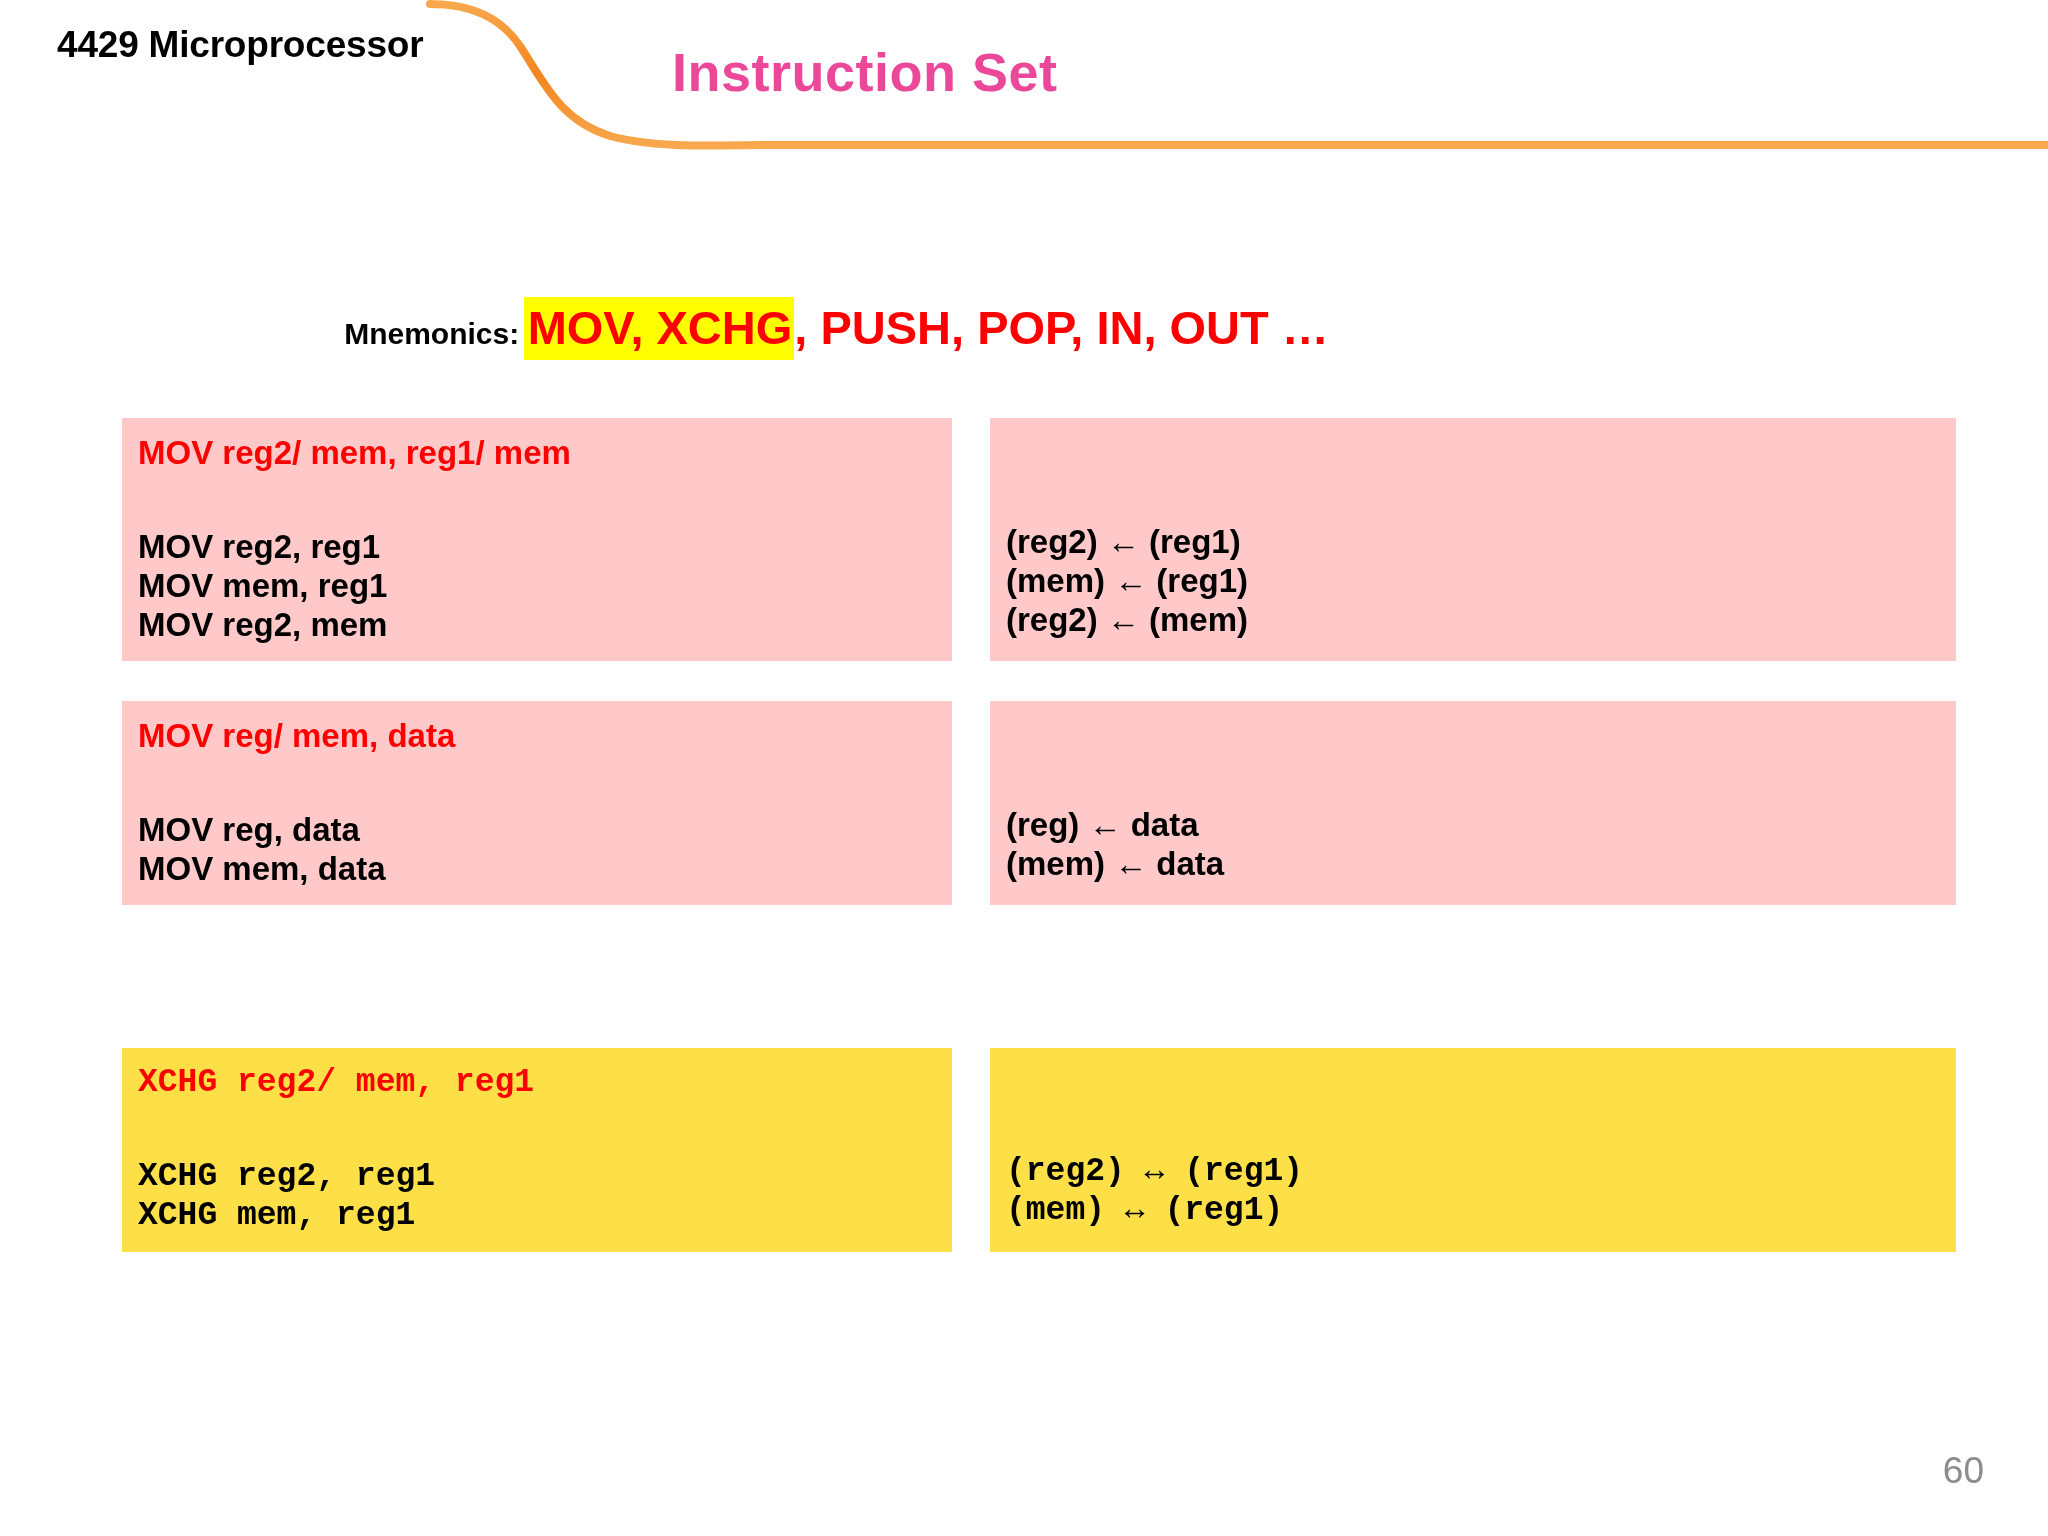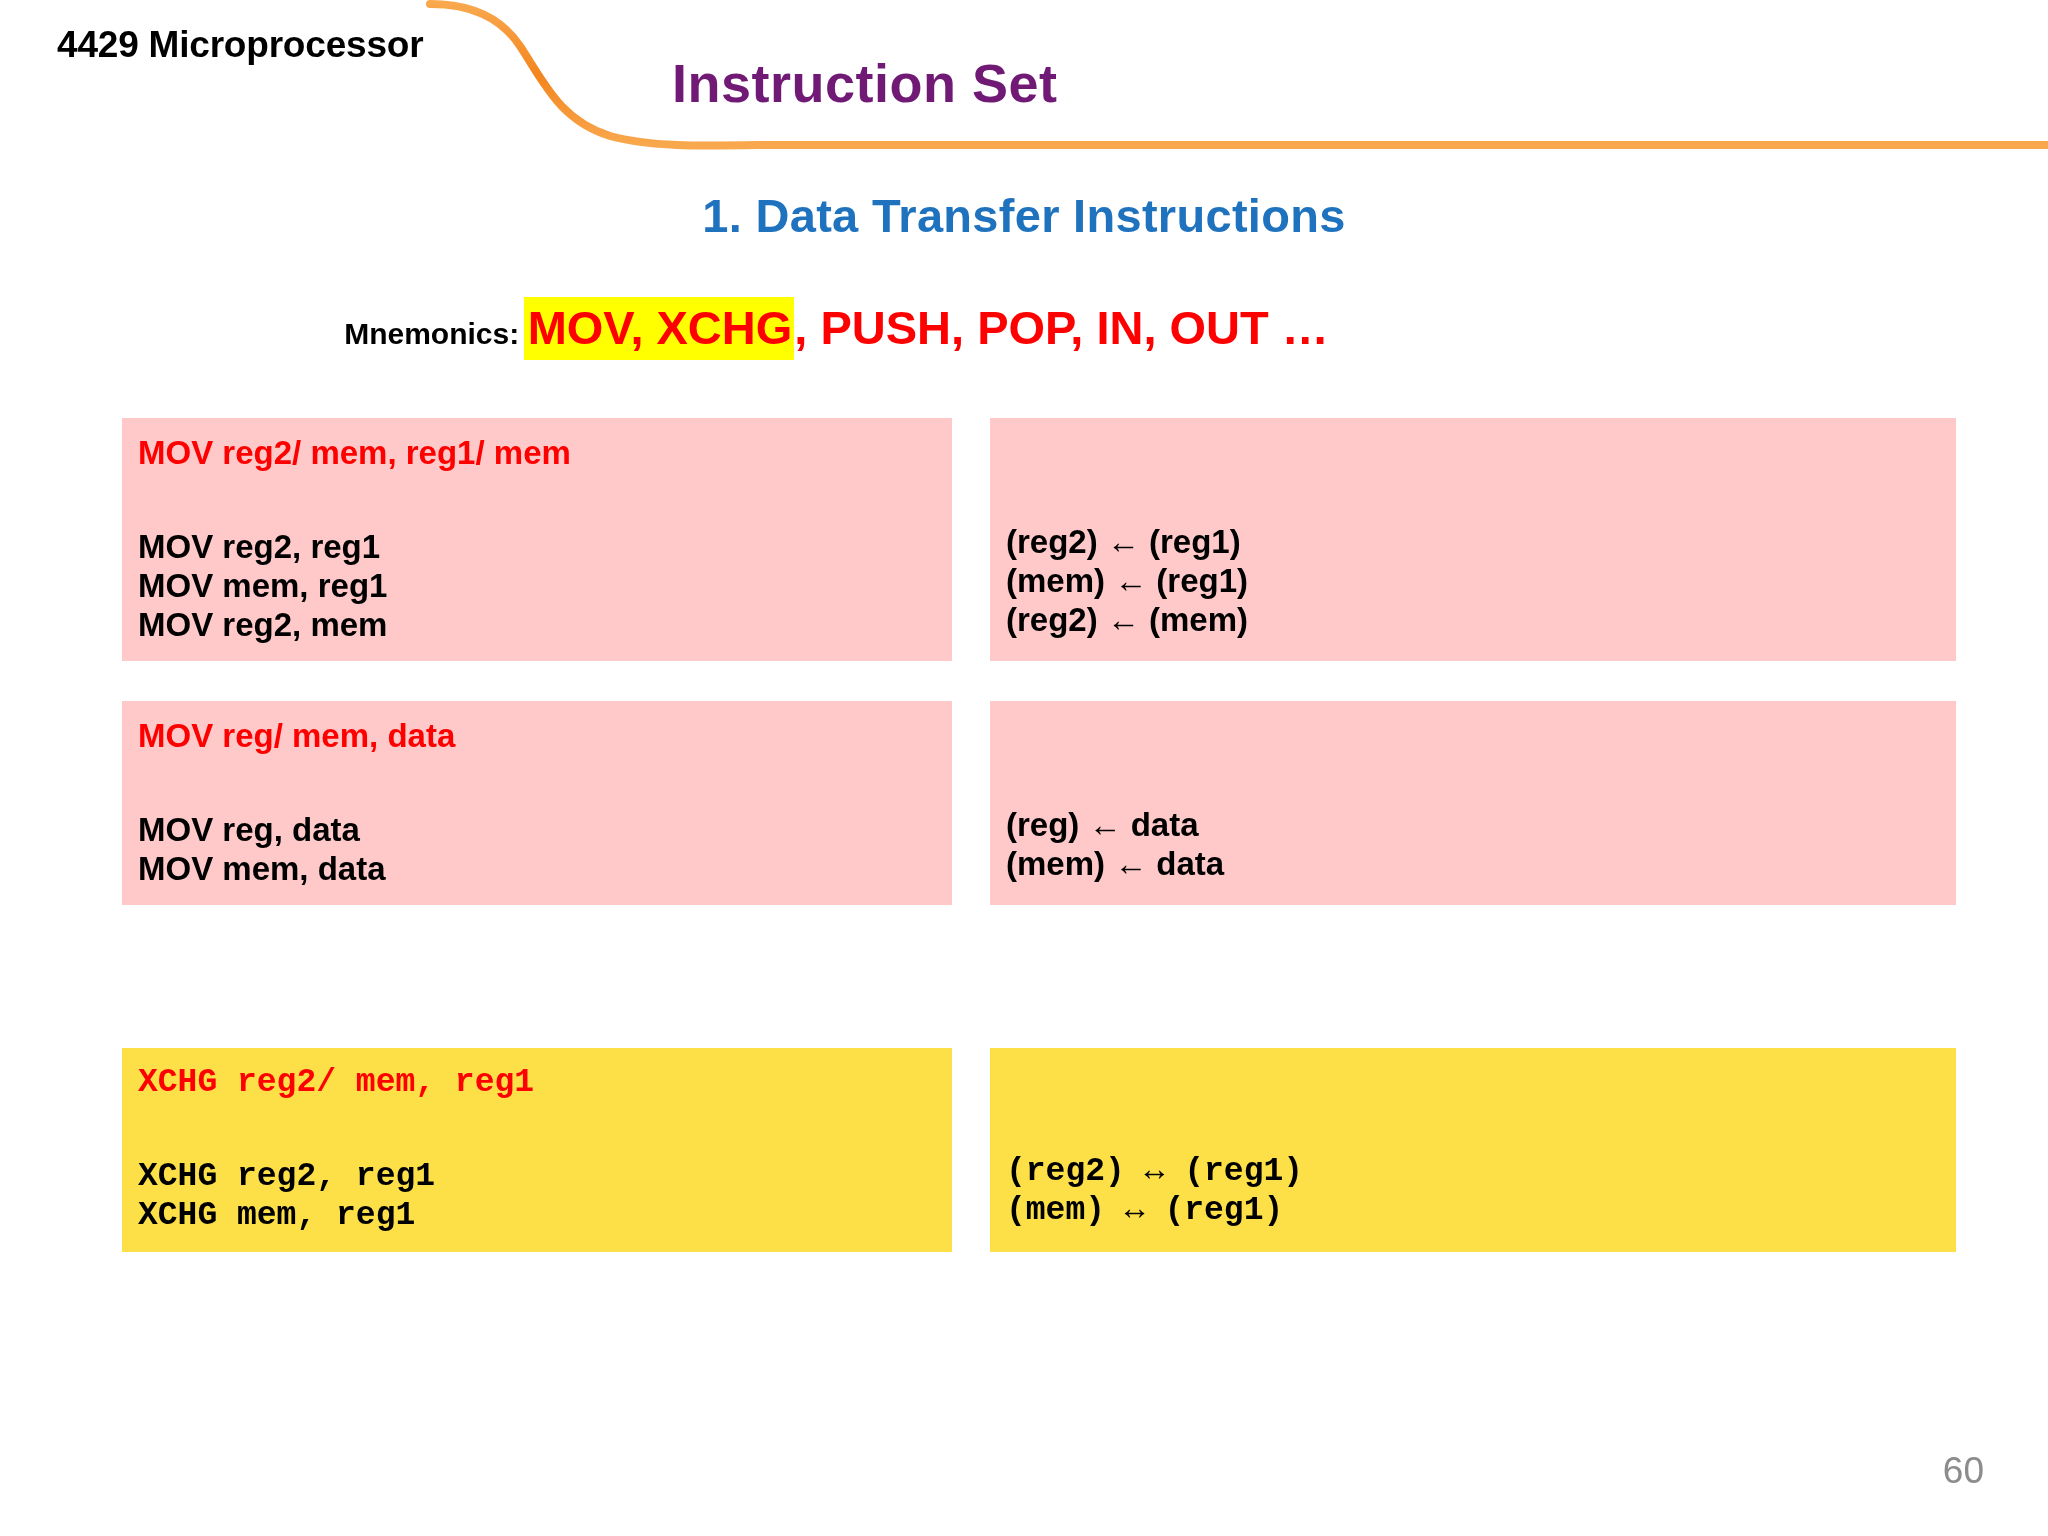--- a/index.html
+++ b/index.html
@@ -38,24 +38,24 @@
     top: 24px;
     font-size: 37px;
     font-weight: bold;
     color: #000000;
     letter-spacing: -0.2px;
     white-space: nowrap;
   }
   .deck-title {
     position: absolute;
     left: 672px;
-    top: 52px;
+    top: 41px;
     font-size: 54px;
     font-weight: bold;
-    color: #701a75;
+    color: #ec4899;
     letter-spacing: 0.5px;
     white-space: nowrap;
   }
 
   
   .section-heading {
     position: absolute;
     left: 0;
     top: 188px;
     width: 2048px;
@@ -156,21 +156,20 @@
         <stop offset="50%" stop-color="#F3851F"></stop>
         <stop offset="100%" stop-color="#F9A84D"></stop>
       </linearGradient>
     </defs>
     <path d="M 430 4 C 470 4 500 16 520 46 C 545 84 560 120 610 136 C 650 147 700 146 760 145 L 2048 145" fill="none" stroke="url(#swgrad)" stroke-width="8" stroke-linecap="round"></path>
   </svg>
 
   <div class="kicker">4429 Microprocessor</div>
   <div class="deck-title">Instruction Set</div>
 
-  <div class="section-heading">1. Data Transfer Instructions</div>
 
   <div class="mnemonics-line">
     <span class="mnemonics-label">Mnemonics:</span>
     <span class="mnemonics-value mn-hl">MOV, XCHG</span><span class="mnemonics-value">, PUSH, POP, IN, OUT …</span>
   </div>
 
   <table class="itable" style="top:418px;">
     <tbody>
         <tr>
       <td class="cell cell-pink col-left">

